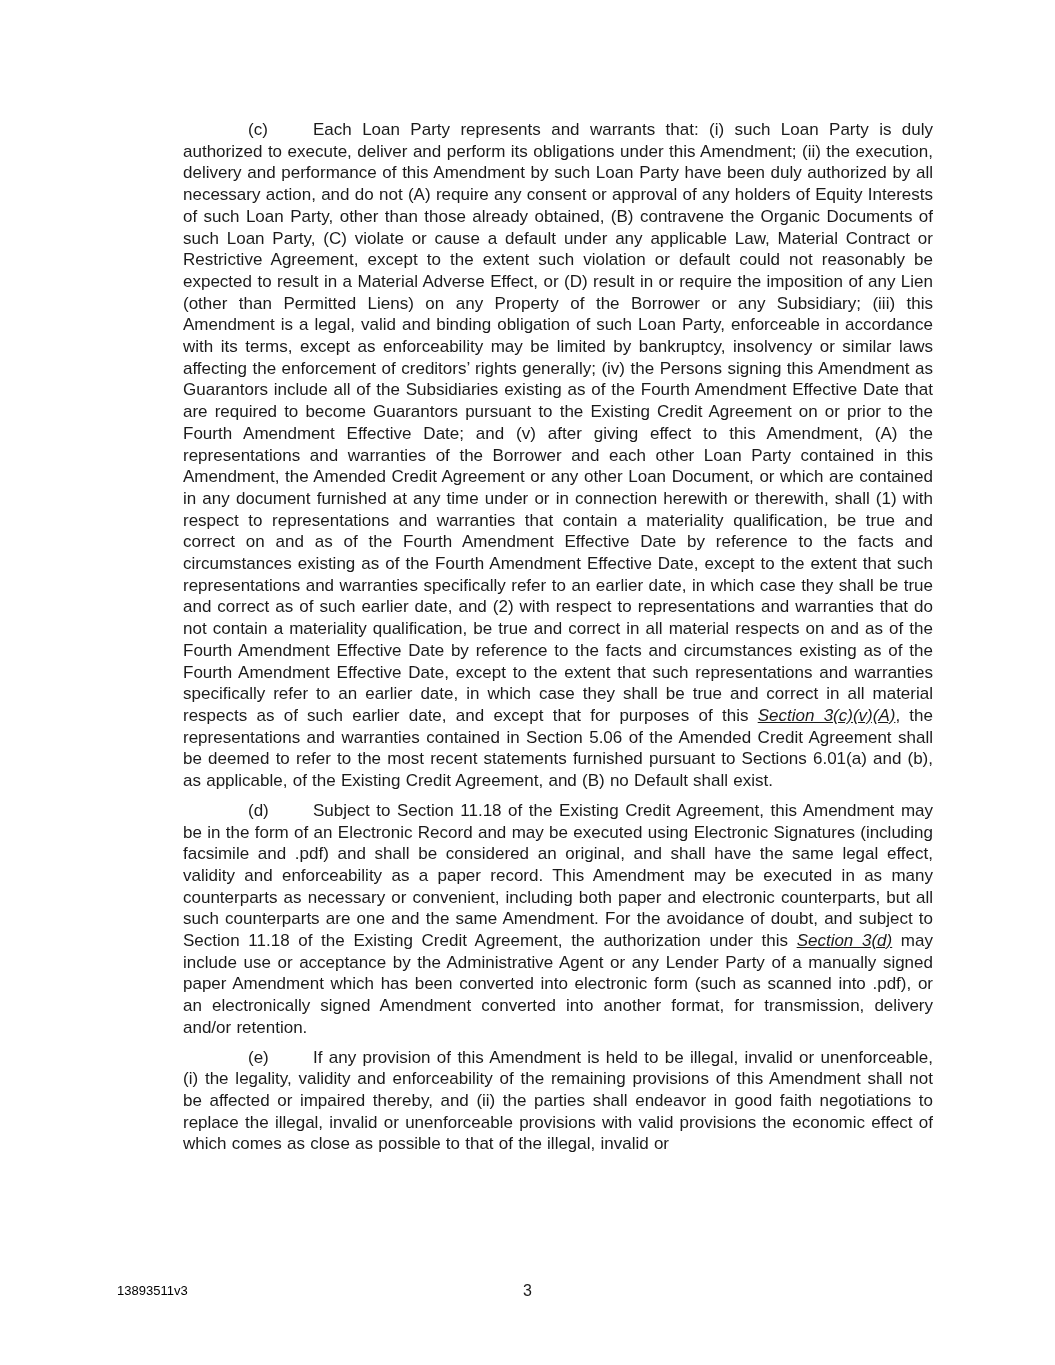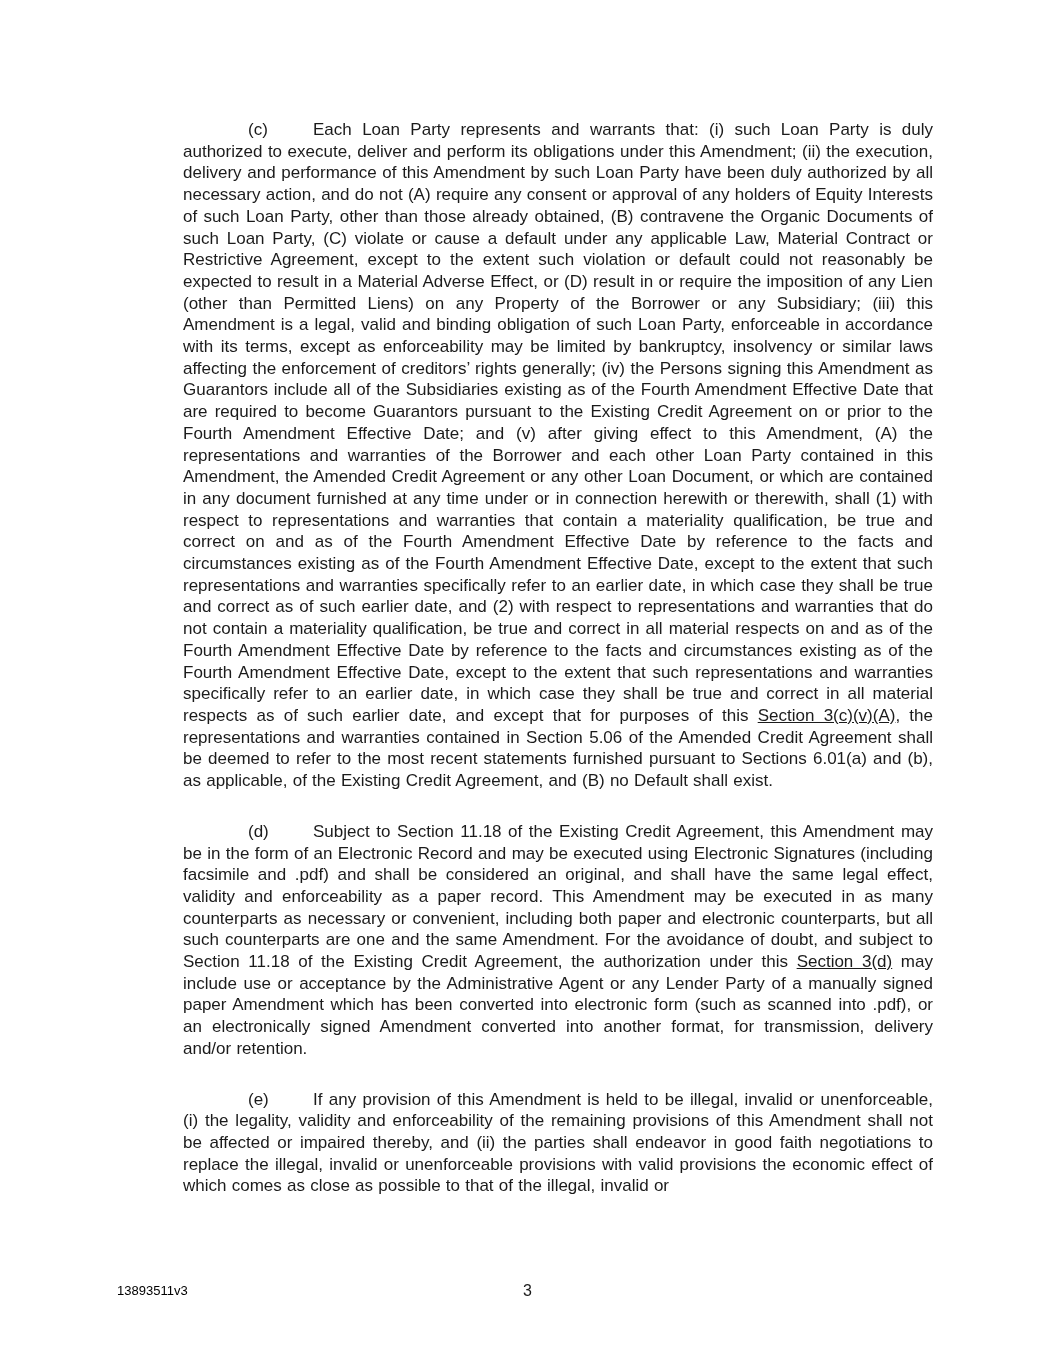--- a/index.html
+++ b/index.html
@@ -25,29 +25,30 @@
   p.para {
     margin: 0;
     padding: 0;
     font-size: 17px;
     line-height: 21.7px;
     text-align: justify;
     text-indent: 65px;
     word-spacing: 0.5px;
   }
   p.para + p.para {
-    margin-top: 29px;
+    margin-top: 8px;
   }
   .plabel {
     display: inline-block;
     width: 65px;
     text-indent: 0;
   }
   .u {
     text-decoration: underline;
+    font-style: italic;
   }
   .footer-doc-id {
     position: absolute;
     left: 117px;
     top: 1283px;
     font-size: 13px;
     color: #000000;
   }
   .footer-page-num {
     position: absolute;

